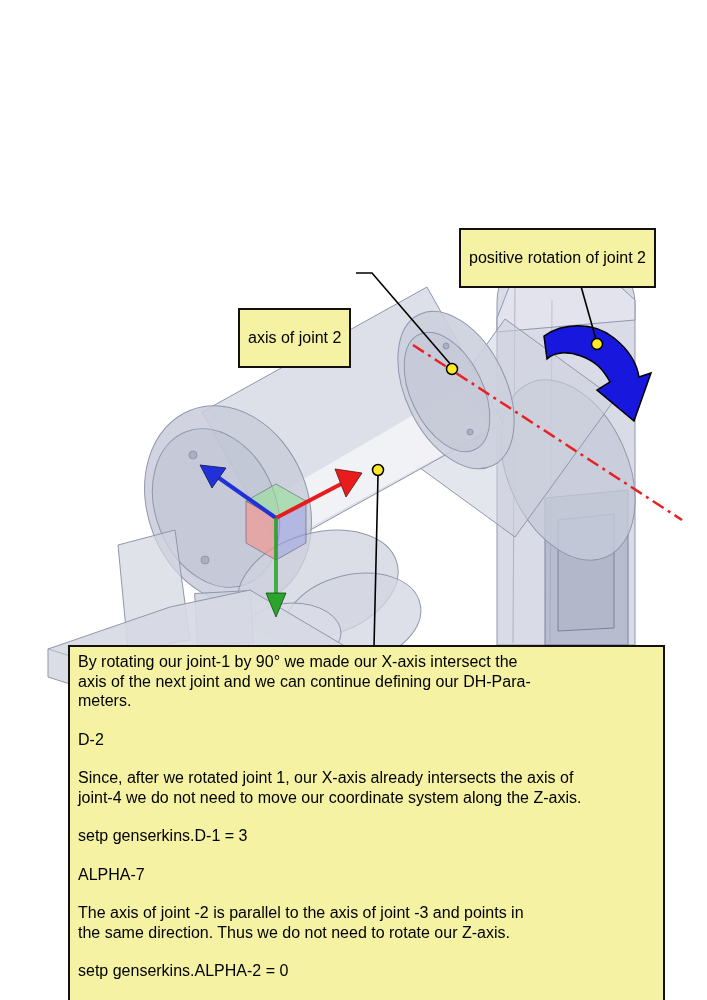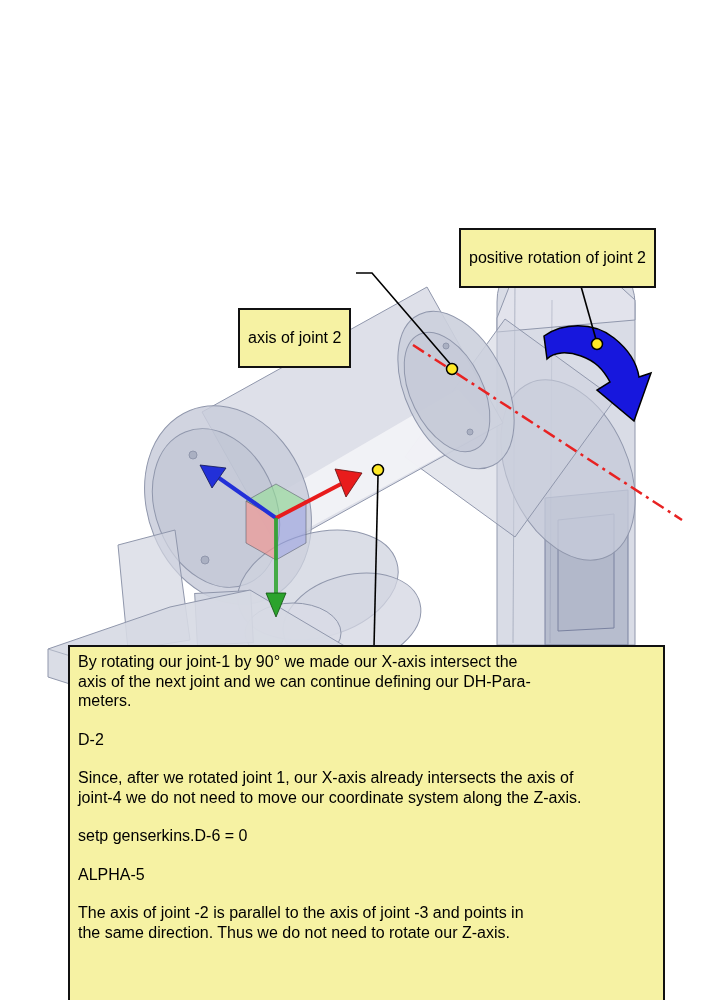--- a/index.html
+++ b/index.html
@@ -116,19 +116,20 @@
 
   <div id="rot-callout" class="callout">positive rotation of joint 2</div>
 
   <div id="infobox">
     <p>By rotating our joint-1 by 90° we made our X-axis intersect the
 axis of the next joint and we can continue defining our DH-Para-
 meters.</p>
     <p>D-2</p>
     <p>Since, after we rotated joint 1, our X-axis already intersects the axis of
 joint-4 we do not need to move our coordinate system along the Z-axis.</p>
-    <p>setp genserkins.D-6 = 0</p>
-    <p>ALPHA-5</p>
+    <p>setp genserkins.D-1 = 3</p>
+    <p>ALPHA-7</p>
     <p>The axis of joint -2 is parallel to the axis of joint -3 and points in
 the same direction. Thus we do not need to rotate our Z-axis.</p>
+    <p>setp genserkins.ALPHA-2 = 0</p>
   </div>
 
 </div>
 
 </body></html>

